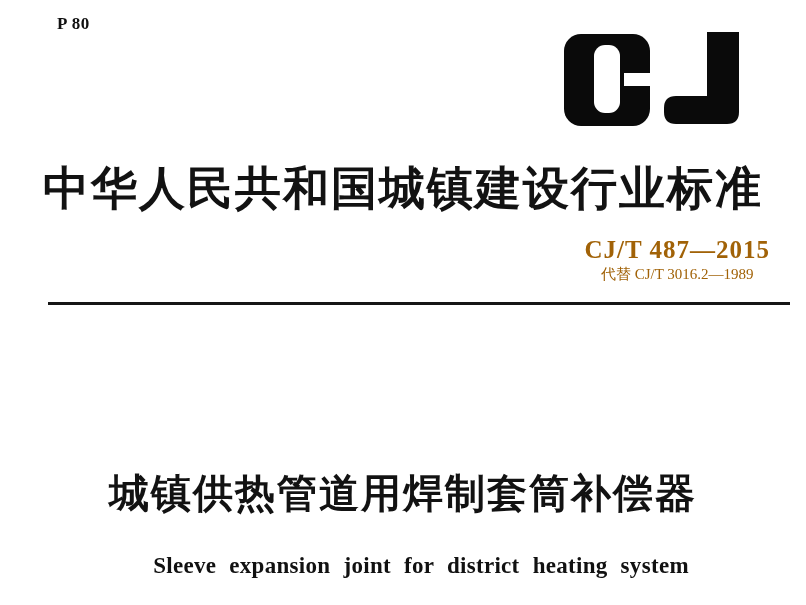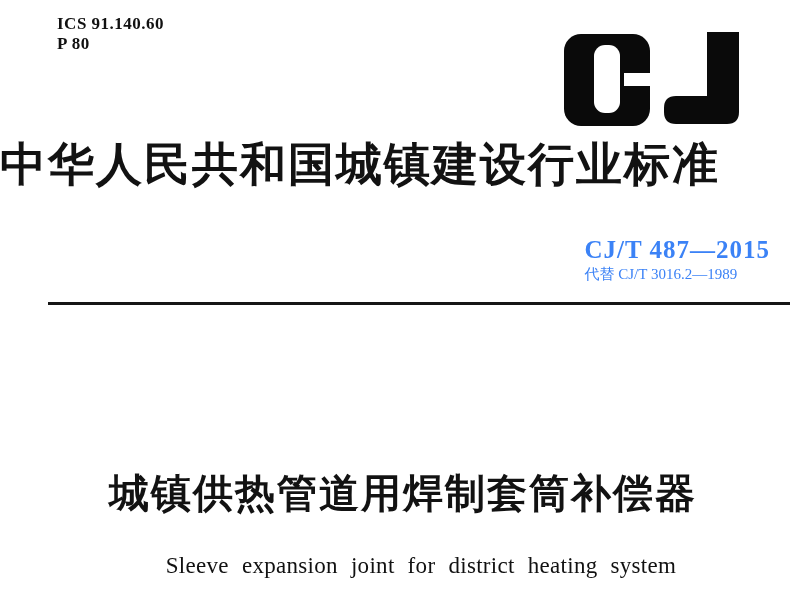--- a/index.html
+++ b/index.html
@@ -20,31 +20,31 @@
     letter-spacing: 0.5px; color: #111111;
   }
 
   .cj-logo {
     position: absolute; left: 564px; top: 32px;
     width: 181px; height: 94px;
   }
   .cj-logo svg { display: block; width: 100%; height: 100%; }
 
   .org-title {
-    position: absolute; left: 0; right: 0; top: 138px;
-    text-align: left;
+    position: absolute; left: 0; right: 0; top: 162px;
+    text-align: center;
     font-family: "Liberation Sans", sans-serif;
     font-weight: 700; font-size: 46px; line-height: 52px;
     letter-spacing: 2px; color: #121212;
     white-space: nowrap;
   }
 
   .std-block {
     position: absolute; right: 36px; top: 236px;
-    text-align: left; color: #3b82f6;
+    text-align: center; color: #a16207;
   }
   .std-number {
     font-family: "Liberation Serif", serif;
     font-weight: 700; font-size: 25px; line-height: 27px;
     letter-spacing: 1px; white-space: nowrap;
   }
   .std-replaces {
     font-family: "Liberation Serif", serif;
     font-weight: 400; font-size: 15px; line-height: 18px;
     margin-top: 2px; white-space: nowrap;
@@ -61,33 +61,32 @@
     font-family: "Liberation Sans", sans-serif;
     font-weight: 700; font-size: 40px; line-height: 50px;
     letter-spacing: 2px; color: #121212;
     white-space: nowrap;
   }
 
   .doc-subtitle {
     position: absolute; left: 0; right: 0; top: 552px;
     text-align: center;
     font-family: "Liberation Serif", serif;
-    font-weight: 400; font-size: 23px; line-height: 28px;
+    font-weight: 700; font-size: 23px; line-height: 28px;
     word-spacing: 7px; letter-spacing: 0.3px; color: #111111;
     white-space: nowrap;
     margin-left: 36px;
   }
 </style>
 </head>
 <body>
 
 <div class="page">
 
   <div class="ics-block">
-    <div>ICS 91.140.60</div>
     <div>P 80</div>
   </div>
 
   <div class="cj-logo" role="img" aria-label="CJ">
     <svg viewBox="0 0 181 94" xmlns="http://www.w3.org/2000/svg" aria-hidden="true">
 
       <rect x="0" y="2" width="86" height="92" rx="17" fill="#0a0a0a"></rect>
       <rect x="30" y="13" width="26" height="68" rx="11" fill="#ffffff"></rect>
       <rect x="60" y="41" width="26" height="13" fill="#ffffff"></rect>
 

